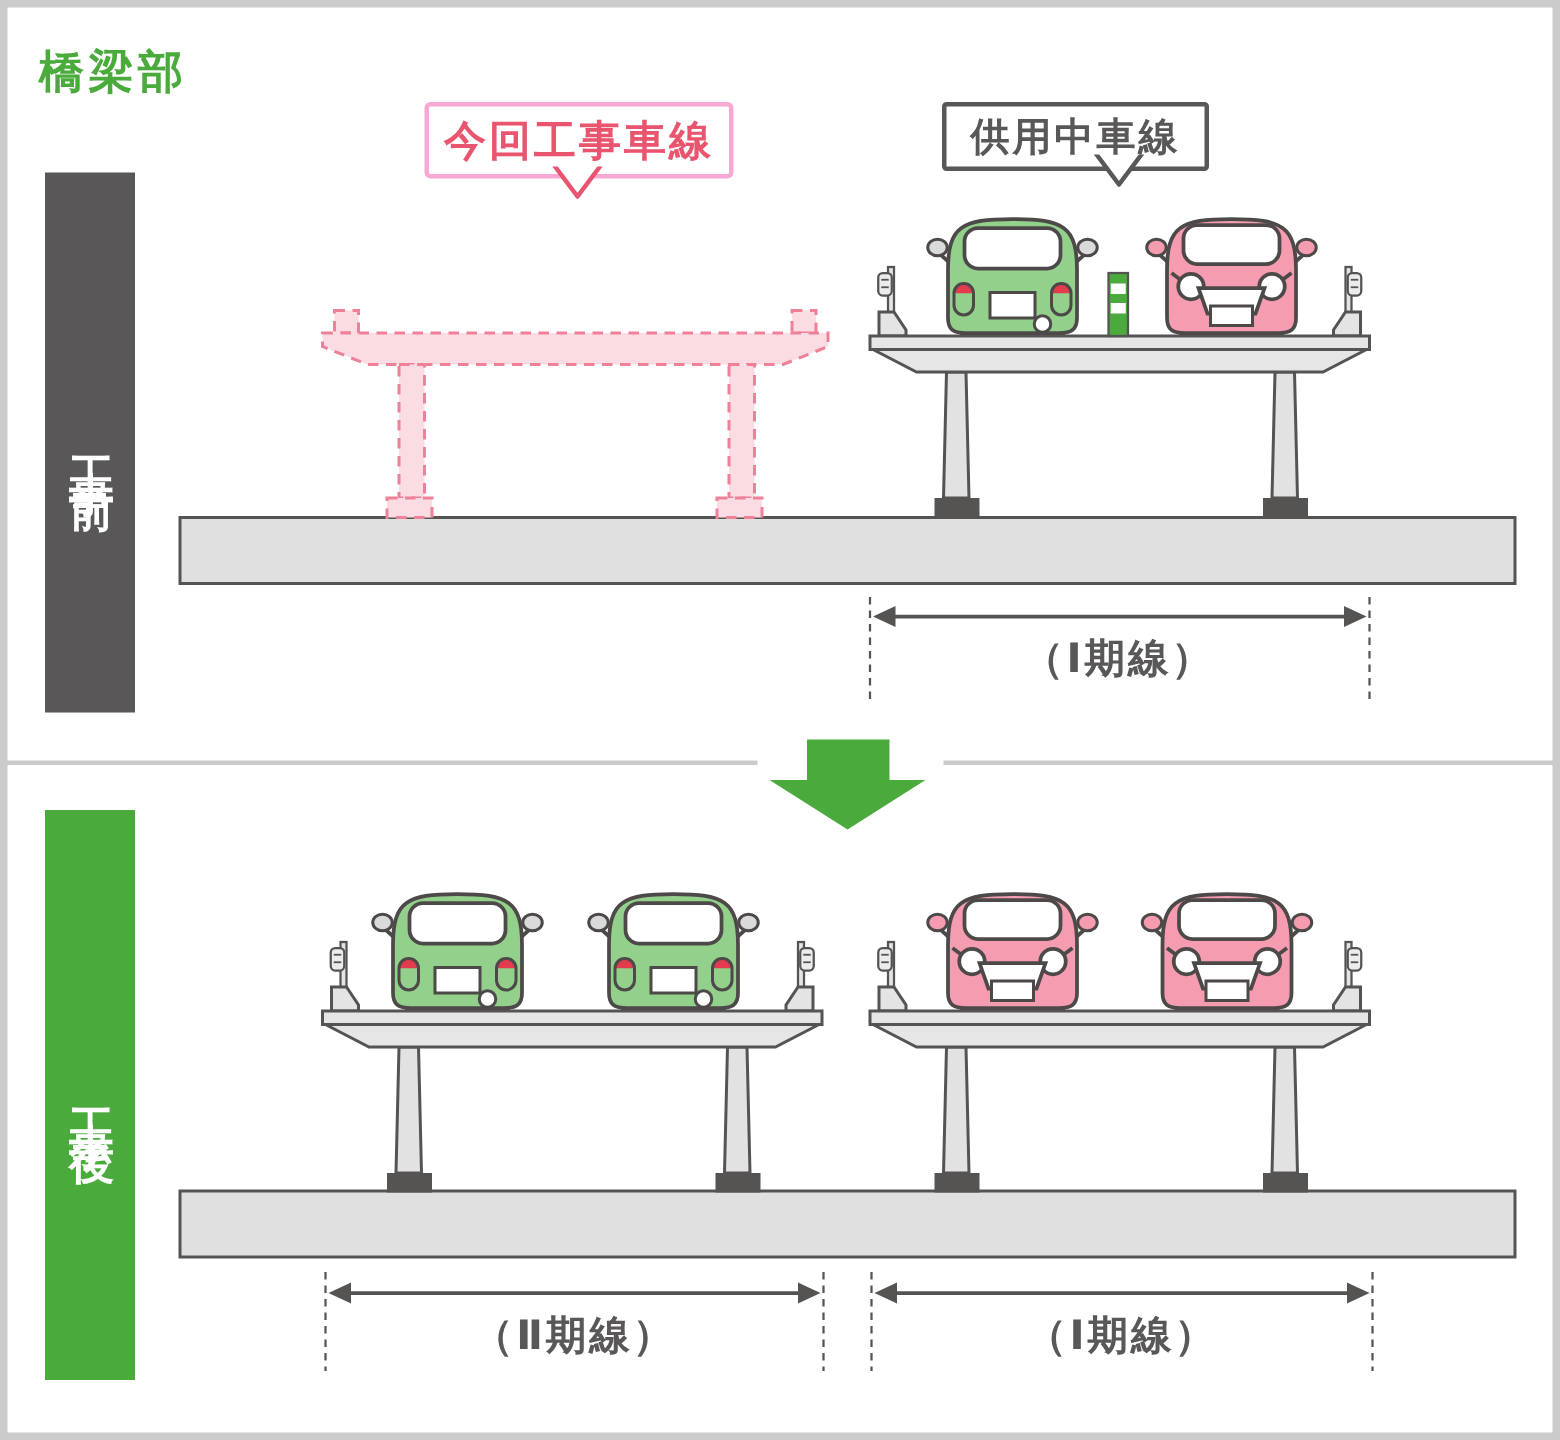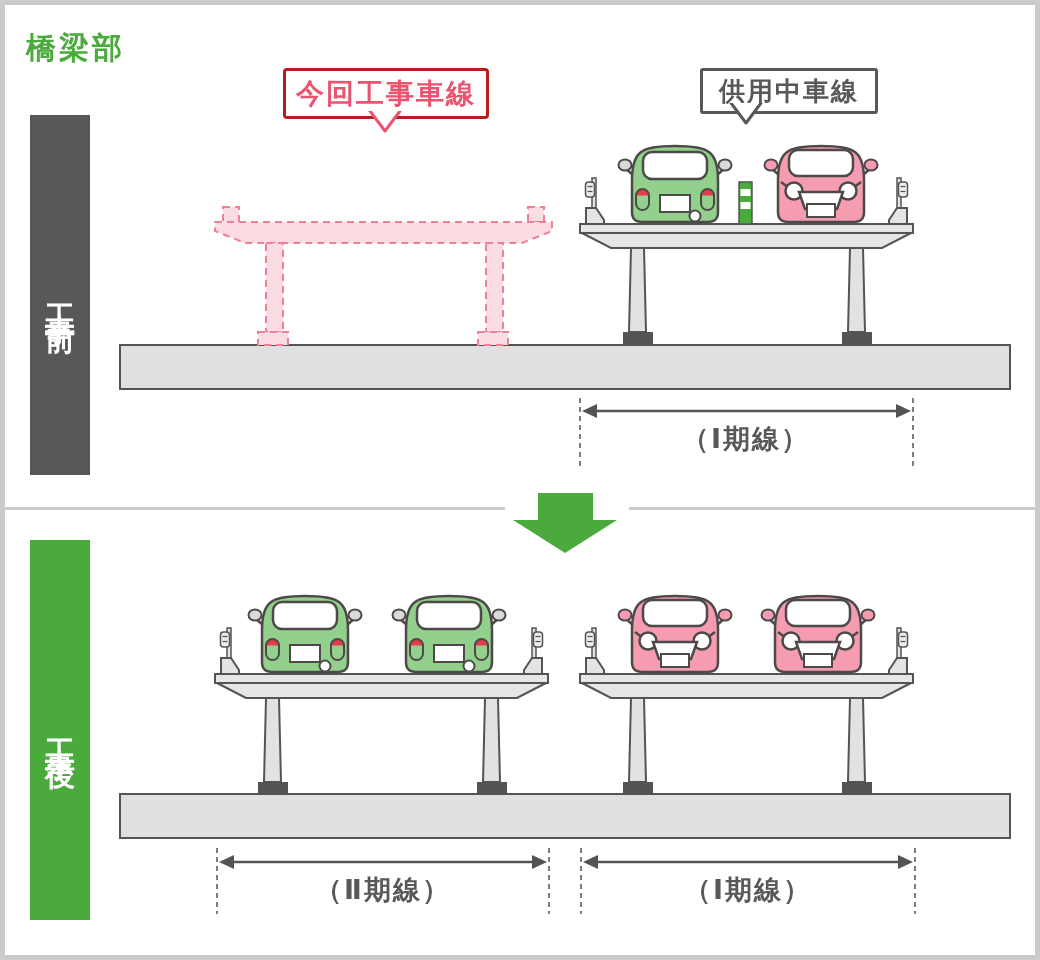--- a/index.html
+++ b/index.html
@@ -21,25 +21,25 @@
     writing-mode:vertical-rl;text-orientation:upright;color:#ffffff;
     font-size:30px;font-weight:bold;letter-spacing:10px;line-height:1;
   }
   #bar-before{top:115px;height:360px;background:#595757;}
   #bar-after{top:540px;height:380px;background:#4aab3c;}
   .callout{
     position:absolute;top:68px;display:flex;align-items:center;justify-content:center;
     background:#ffffff;font-weight:bold;letter-spacing:2px;
   }
   #callout-construction{
-    left:283px;width:200px;height:45px;border:3px solid #b91c1c;border-radius:4px;
+    left:283px;width:200px;height:45px;border:3px solid #f9a8d4;border-radius:4px;
     color:#e9546e;font-size:28px;justify-content:center;
   }
   #callout-inservice{
-    left:700px;width:172px;height:40px;border:3px solid #595757;border-radius:3px;
+    left:628px;width:172px;height:40px;border:3px solid #595757;border-radius:3px;
     color:#595757;font-size:26px;
   }
   .pointer-svg{position:absolute;}
   #pointer-construction{left:367px;top:111px;}
   #pointer-inservice{left:728px;top:103px;}
   svg text{
     font-family:"Liberation Sans","DejaVu Sans",sans-serif;font-weight:bold;
     fill:#595757;font-size:27px;letter-spacing:2px;
   }
   .car-green{--body:#92d08b;}

